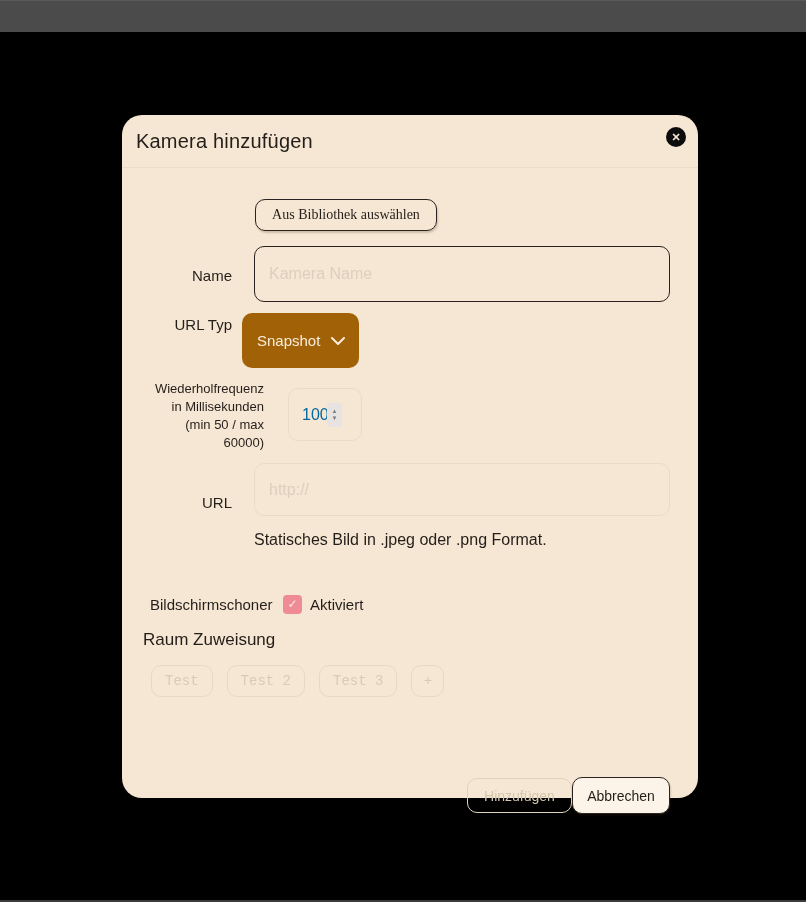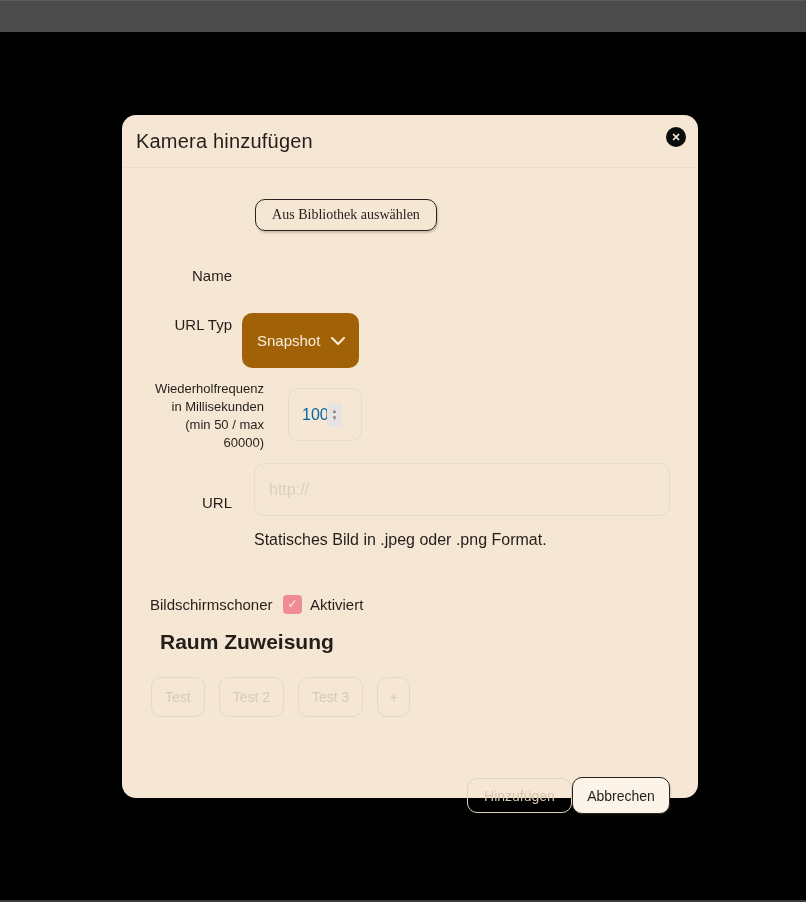--- a/index.html
+++ b/index.html
@@ -16,21 +16,21 @@
     background: #4b4b4b;
     border-top: 1px solid #5a5a5a;
   }
   .screen-bottom-edge {
     position: absolute; left: 0; bottom: 0; width: 806px; height: 2px;
     background: #3c3c3c;
   }
   .modal {
     position: absolute; left: 122px; top: 115px; width: 576px; height: 683px;
     background: #f6e7d4;
-    border-radius: 14px;
+    border-radius: 20px;
     box-shadow: 0 12px 40px rgba(0,0,0,0.6);
   }
   .modal-header {
     position: relative; height: 53px;
     border-bottom: 1px solid #eadcc8;
   }
   .modal-title {
     position: absolute; left: 14px; top: 0; line-height: 53px;
     font-size: 20px; font-weight: 400; color: #241e1a; letter-spacing: 0.2px;
   }
@@ -108,28 +108,27 @@
   .help-line2 { font-size: 13px; color: #241e1a; }
 
   .screensaver-label { position: absolute; left: 28px; top: 428px; font-size: 15px; }
   .checkbox {
     position: absolute; left: 161px; top: 427px; width: 19px; height: 19px;
     background: #ee8b95; border-radius: 4px; cursor: pointer;
     color: #fbe8e4; font-size: 12px; line-height: 19px; text-align: center;
   }
   .checkbox-label { position: absolute; left: 188px; top: 428px; font-size: 15px; }
 
-  .room-title { position: absolute; left: 38px; top: 462px; font-size: 21px; font-weight: bold; }
+  .room-title { position: absolute; left: 21px; top: 462px; font-size: 17px; }
   .chips { position: absolute; left: 29px; top: 497px; display: flex; gap: 14px; }
   .chip {
-    height: 40px; padding: 0 13px; background: transparent;
+    height: 32px; padding: 0 13px; background: transparent;
     border: 1.5px solid #e6d9c2; border-radius: 10px;
     font-size: 14px; color: #d8cbb4; cursor: pointer;
-    font-family: Liberation Sans, sans-serif;
-    margin-top: 12px;
+    font-family: Liberation Mono, monospace;
   }
   .chip-add { width: 33px; padding: 0; }
 
   .footer-btn {
     position: absolute; height: 35px; border-radius: 10px; cursor: pointer;
     font-size: 14px; font-family: "Liberation Sans", sans-serif; margin-top: 37px;
   }
   .btn-submit {
     left: 345px; top: 573px; width: 105px;
     background: transparent; border: 1.5px solid #e0d3bb; color: #d5c7ae;
@@ -151,20 +150,21 @@
   <div class="modal-header">
     <div class="modal-title">Kamera hinzufügen</div>
     <button class="close-btn">✕</button>
   </div>
 
   <div class="body-area">
 
     <button class="library-btn">Aus Bibliothek auswählen</button>
 
     <div class="field-label label-name">Name</div>
+    <input class="text-input input-name" type="text" placeholder="Kamera Name" style="">
 
     <div class="field-label label-urltyp">URL Typ</div>
     <div class="select-urltyp">
       <span class="sel-text">Snapshot</span>
       <svg width="14" height="8" viewBox="0 0 14 8">
         <polyline points="1,1 7,7 13,1" fill="none" stroke="#f7ecdc" stroke-width="2" stroke-linecap="round" stroke-linejoin="round"></polyline>
       </svg>
     </div>
 
     <div class="freq-label">

